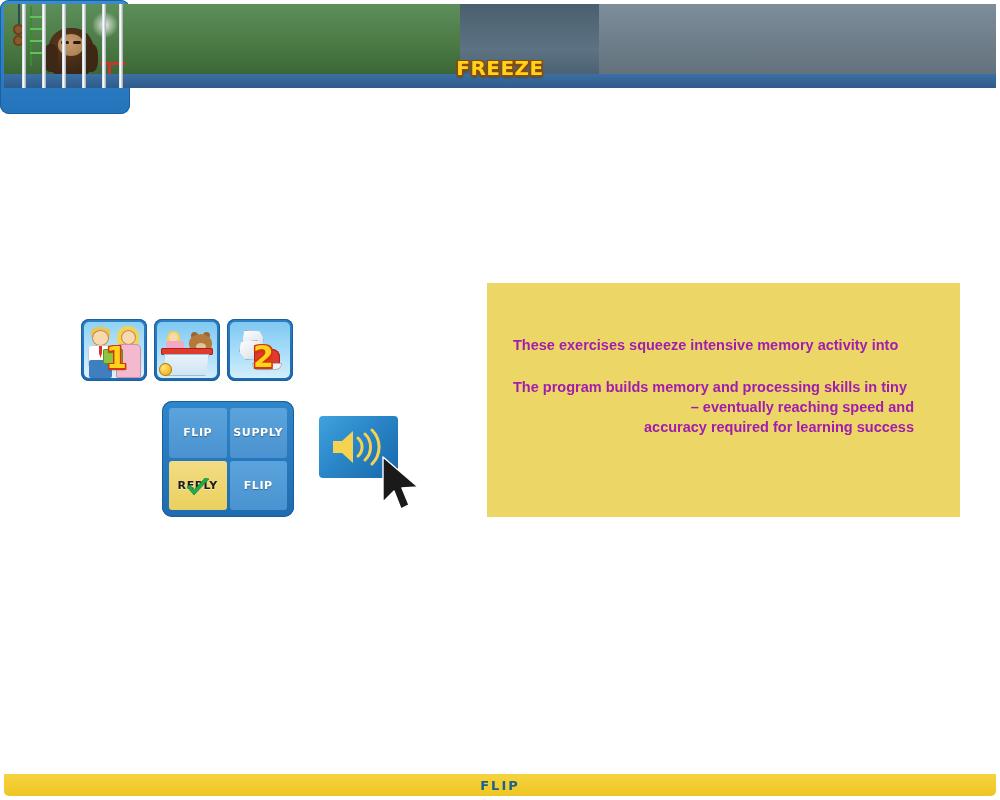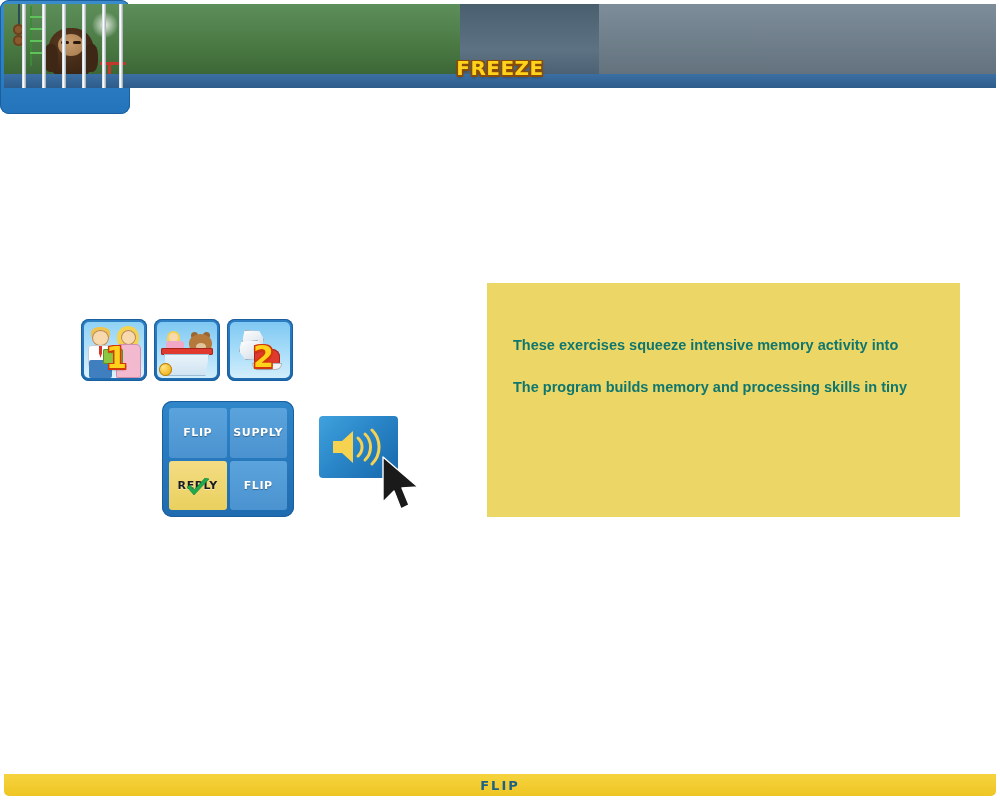--- a/index.html
+++ b/index.html
@@ -216,21 +216,21 @@
     font-size: 15px;
     font-weight: 400;
     color: #1a1a1a;
     letter-spacing: .1px;
     margin: 0;
   }
   .panel-para {
     font-family: "Liberation Sans", sans-serif;
     font-size: 14.5px;
     font-weight: bold;
-    color: #0f766e;
+    color: #a21caf;
     line-height: 20px;
     margin: 22px 0 0 0;
   }
   .panel-para.indented {
     text-align: right;
     margin-top: 0;
     padding-right: 20px;
   }
   .para-line { display: block; }
 </style>
@@ -367,13 +367,17 @@
 <div id="info-panel">
 
   <p class="panel-para">
     <span class="para-line">These exercises squeeze intensive memory activity into</span>
   </p>
 
   <p class="panel-para">
     <span class="para-line">The program builds memory and processing skills in tiny</span>
   </p>
 
+  <p class="panel-para indented">
+    <span class="para-line">–  eventually reaching speed and</span>
+    <span class="para-line">accuracy required for learning success</span>
+  </p>
 </div>
 
 </body></html>

